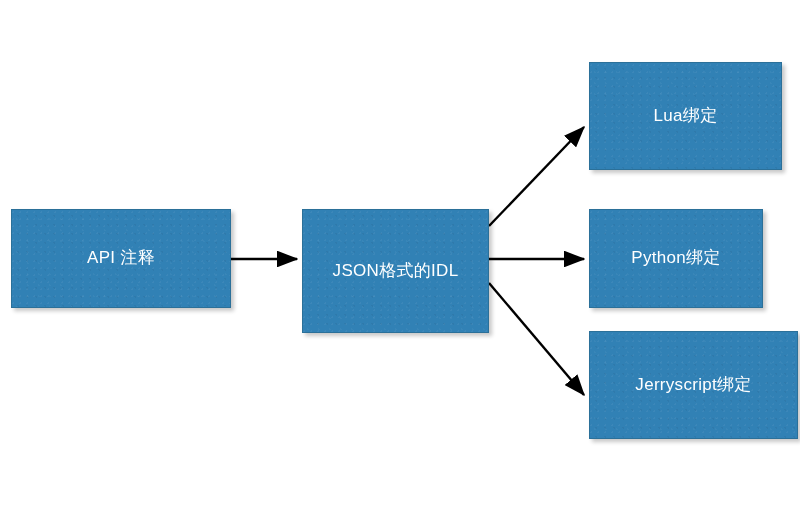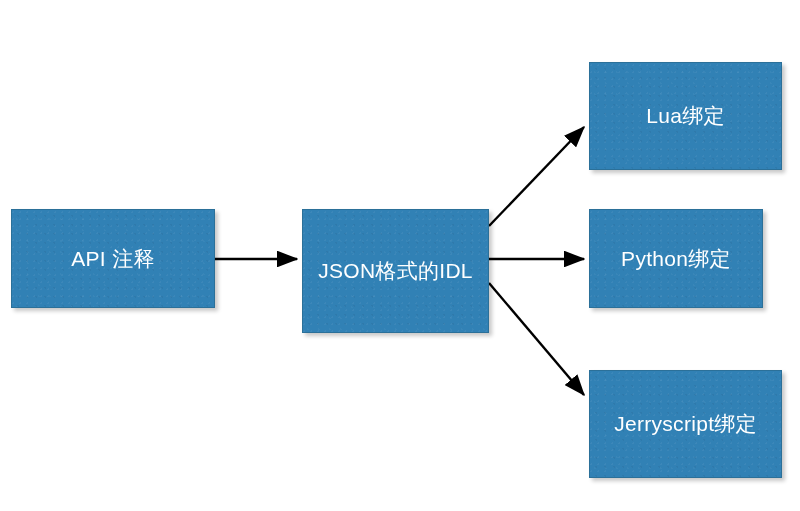--- a/index.html
+++ b/index.html
@@ -19,42 +19,42 @@
   }
   .node {
     position: absolute;
     box-sizing: border-box;
     background-color: #3181b5;
     border: 1px solid #2b7099;
     display: flex;
     align-items: center;
     justify-content: center;
     color: #ffffff;
-    font-size: 21px;
+    font-size: 17px;
     letter-spacing: 0.3px;
     line-height: 1.2;
     text-align: center;
     box-shadow: 3px 3px 4px rgba(0, 0, 0, 0.22);
     z-index: 2;
     
     background-image:
       radial-gradient(circle at 20% 30%, rgba(255,255,255,0.05) 0 1px, transparent 1px),
       radial-gradient(circle at 70% 65%, rgba(0,0,0,0.05) 0 1px, transparent 1px),
       radial-gradient(circle at 45% 85%, rgba(255,255,255,0.04) 0 1px, transparent 1px);
     background-size: 7px 7px, 9px 9px, 11px 11px;
   }
   .node-label {
     display: block;
     white-space: nowrap;
   }
-  #node-api      { left: 11px;  top: 209px; width: 204px; height: 99px; }
+  #node-api      { left: 11px;  top: 209px; width: 220px; height: 99px; }
   #node-idl      { left: 302px; top: 209px; width: 187px; height: 124px; }
   #node-lua      { left: 589px; top: 62px;  width: 193px; height: 108px; }
   #node-python   { left: 589px; top: 209px; width: 174px; height: 99px; }
-  #node-jerry    { left: 589px; top: 370px; width: 193px; height: 108px; }
+  #node-jerry    { left: 589px; top: 331px; width: 209px; height: 108px; }
 
   #edges {
     position: absolute;
     left: 0;
     top: 0;
     width: 800px;
     height: 511px;
     z-index: 1;
     pointer-events: none;
   }

